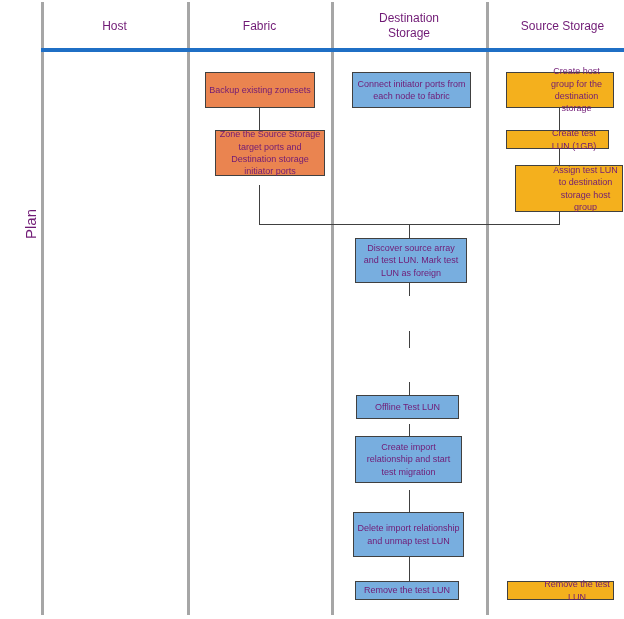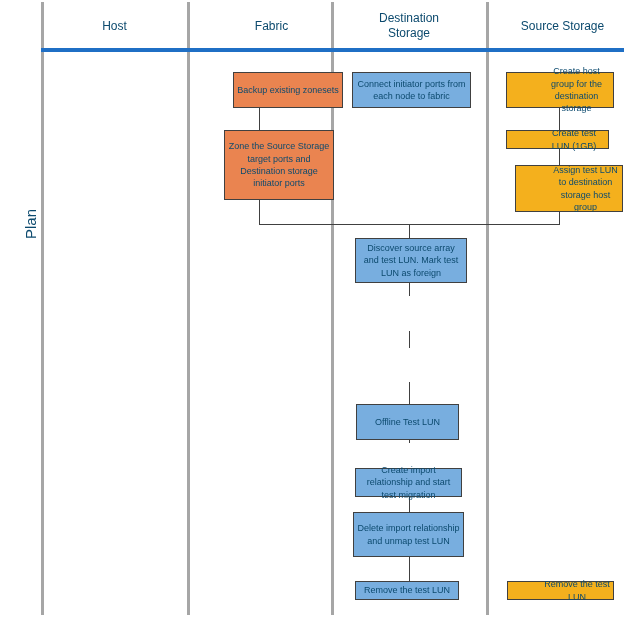--- a/index.html
+++ b/index.html
@@ -1,21 +1,21 @@
 <!DOCTYPE html>
 <html style="--orange: #EA8450; --blue: #78AEDF; --yellow: #F4B01D; --header-rule: #1F6FC5; --lane-line: #A6A6A6; --connector: #404040; --box-border: #404040;"><head>
 <meta charset="utf-8">
 <style>
   html,body{margin:0;padding:0;background:#ffffff;}
   .canvas{
     position:relative;
     width:624px;height:619px;
     background:#ffffff;
     font-family:"Liberation Sans", sans-serif;
-    color:#0c4a6e;
+    color:#701a75;
     overflow:hidden;
   }
   .lane-line{
     position:absolute;top:2px;height:613px;width:3px;
     background:var(--lane-line,#a6a6a6);
   }
   .header-rule{
     position:absolute;left:41px;top:48px;width:583px;height:4px;
     background:var(--header-rule,#1f6fc5);
   }
@@ -30,39 +30,39 @@
     transform:rotate(-90deg);
     text-align:center;font-size:15px;line-height:22px;
   }
   .box{
     position:absolute;box-sizing:border-box;
     display:flex;align-items:center;justify-content:center;
     text-align:center;font-size:9px;line-height:1.38;
     padding:1px 3px;
     border:1px solid var(--box-border,#404040);
   }
-  .box.orange{background:var(--orange,#ea8450);margin-left:28px;}
+  .box.orange{background:var(--orange,#ea8450);}
   .box.blue{background:var(--blue,#78aedf);}
   .box.yellow{background:var(--yellow,#f4b01d);padding-left:36px;}
   .connector{position:absolute;background:var(--connector,#404040);}
 </style>
 </head>
 <body>
 
 <div class="canvas">
 
   <div class="lane-line" style="left:41px"></div>
   <div class="lane-line" style="left:187px"></div>
   <div class="lane-line" style="left:331px"></div>
   <div class="lane-line" style="left:486px"></div>
 
   <div class="lane-header" style="left:42px;width:145px">
       <span>Host</span>
     </div>
-  <div class="lane-header" style="left:200px;width:143px">
+  <div class="lane-header" style="left:188px;width:143px">
       <span>Fabric</span>
     </div>
   <div class="lane-header" style="left:332px;width:154px">
       <span>Destination Storage</span>
     </div>
   <div class="lane-header" style="left:487px;width:151px">
       <span>Source Storage</span>
     </div>
 
   <div class="header-rule"></div>
@@ -77,26 +77,26 @@
   <div class="connector" style="left:259px;top:224px;width:301px;height:1px"></div>
   <div class="connector" style="left:409px;top:225px;width:1px;height:13px"></div>
   <div class="connector" style="left:409px;top:283px;width:1px;height:13px"></div>
   <div class="connector" style="left:409px;top:331px;width:1px;height:17px"></div>
   <div class="connector" style="left:409px;top:382px;width:1px;height:22px"></div>
   <div class="connector" style="left:409px;top:424px;width:1px;height:19px"></div>
   <div class="connector" style="left:409px;top:490px;width:1px;height:22px"></div>
   <div class="connector" style="left:409px;top:557px;width:1px;height:24px"></div>
 
   <div class="box orange" style="left:205px;top:72px;width:110px;height:36px">Backup existing zonesets</div>
-  <div class="box orange" style="left:196px;top:130px;width:110px;height:70px">Zone the Source Storage target ports and Destination storage initiator ports</div>
+  <div class="box orange" style="left:215px;top:130px;width:110px;height:46px">Zone the Source Storage target ports and Destination storage initiator ports</div>
 
   <div class="box blue" style="left:352px;top:72px;width:119px;height:36px">Connect initiator ports from each node to fabric</div>
   <div class="box blue" style="left:355px;top:238px;width:112px;height:45px">Discover source array and test LUN. Mark test LUN as foreign</div>
-  <div class="box blue" style="left:356px;top:404px;width:103px;height:36px">Offline Test LUN</div>
-  <div class="box blue" style="left:355px;top:468px;width:107px;height:29px">Create import relationship and start test migration</div>
+  <div class="box blue" style="left:356px;top:395px;width:103px;height:24px">Offline Test LUN</div>
+  <div class="box blue" style="left:355px;top:436px;width:107px;height:47px">Create import relationship and start test migration</div>
   <div class="box blue" style="left:353px;top:512px;width:111px;height:45px">Delete import relationship and unmap test LUN</div>
   <div class="box blue" style="left:355px;top:581px;width:104px;height:19px">Remove the test LUN</div>
 
   <div class="box yellow" style="left:506px;top:72px;width:108px;height:36px">Create host group for the destination storage</div>
   <div class="box yellow" style="left:506px;top:130px;width:103px;height:19px">Create test LUN (1GB)</div>
   <div class="box yellow" style="left:515px;top:165px;width:108px;height:47px">Assign test LUN to destination storage host group</div>
   <div class="box yellow" style="left:507px;top:581px;width:107px;height:19px">Remove the test LUN</div>
 
 </div>
 

